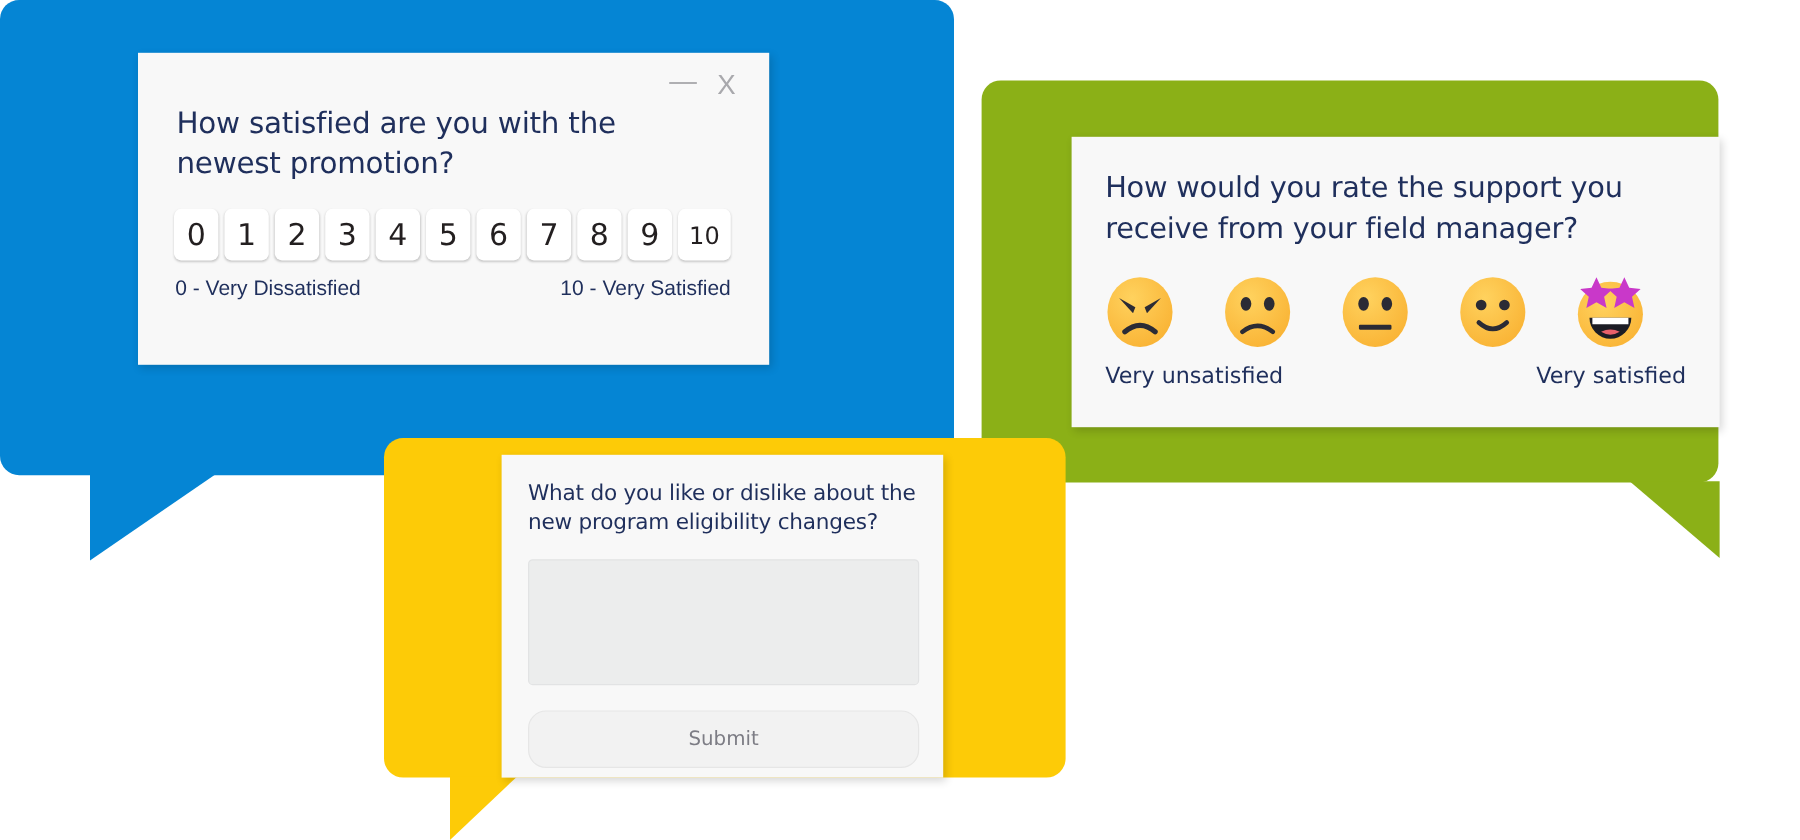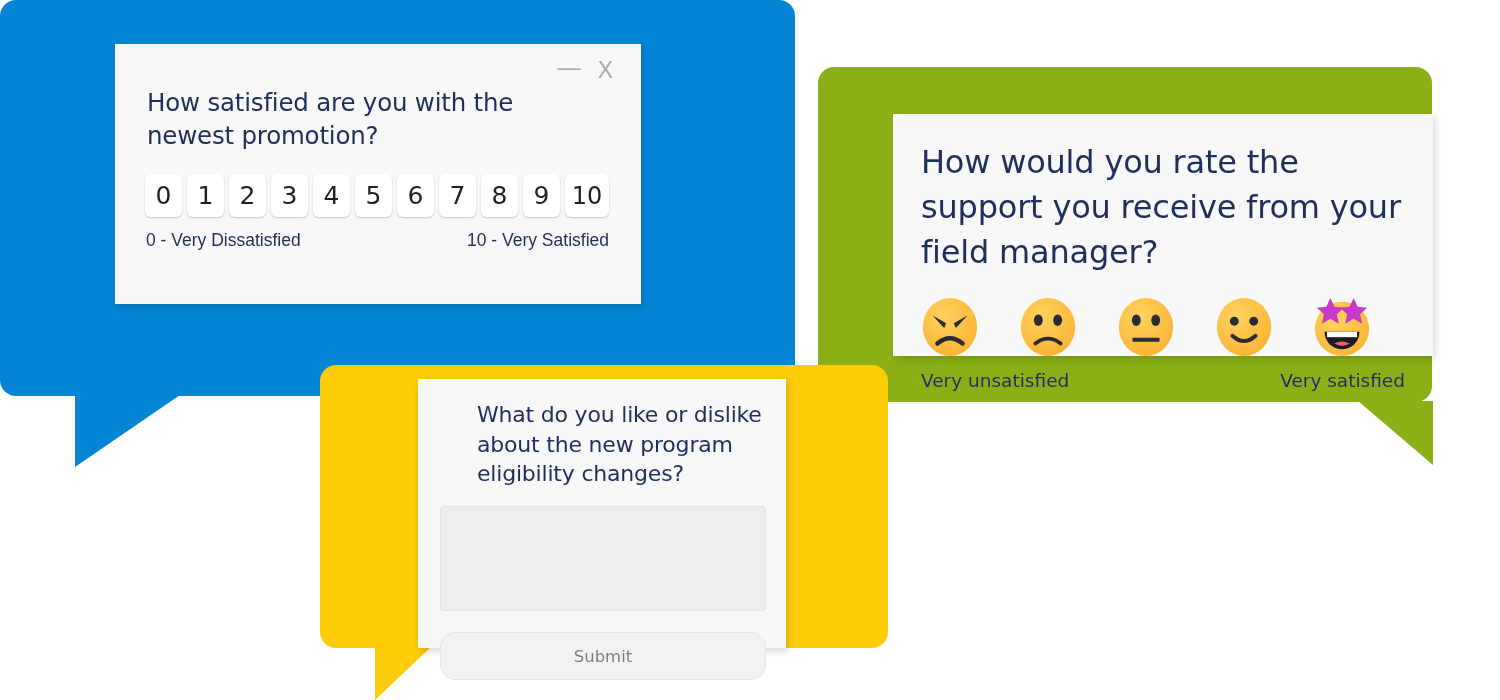--- a/index.html
+++ b/index.html
@@ -84,46 +84,46 @@
   }
   .nps-btn {
     width: 37px; height: 43px;
     background: #ffffff;
     border-radius: 6px;
     box-shadow: 0 1px 2px rgba(0,0,0,0.20);
     display: flex; align-items: center; justify-content: center;
     font-size: 25px; color: #231f20; cursor: pointer;
     font-family: "DejaVu Sans", sans-serif;
   }
-  .nps-btn.wide { width: 44px; font-size: 24px; }
+  .nps-btn.wide { width: 44px; font-size: 20px; }
 
   .scale-labels {
     display: flex; justify-content: space-between;
     padding: 13px 32px 0 31px;
     color: var(--navy); font-size: 17.5px;
     font-family: Liberation Sans, sans-serif;
   }
 
   
   #card-emoji { left: 75px; top: 47px; width: 540px; height: 242px; }
-  #card-emoji .q-title { font-size: 32px; line-height: 1.4; padding: 26px 18px 0 28px; }
+  #card-emoji .q-title { font-size: 24px; line-height: 1.4; padding: 26px 18px 0 28px; }
   .emoji-row {
     display: flex; padding: 22px 0 0 26px; gap: 36px; align-items: center;
   }
   .emoji-face { width: 62px; height: 62px; cursor: pointer; display:block; }
   .emoji-labels {
     display: flex; justify-content: space-between;
     padding: 12px 28px 0 28px;
     color: var(--navy); font-size: 18.5px;
     font-family: "DejaVu Sans", sans-serif;
   }
 
   
   #card-text { left: 98px; top: 14px; width: 368px; height: 269px; }
-  #card-text .q-title { font-size: 22px; line-height: 1.35; padding: 21px 16px 0 22px; margin-left: 37px; }
+  #card-text .q-title { font-size: 18px; line-height: 1.35; padding: 21px 16px 0 22px; }
   .textarea-box {
     margin: 17px 20px 0 22px; height: 105px;
     background: #eceded; border: 1px solid #e2e3e4; border-radius: 4px;
   }
   .submit-btn {
     margin: 21px 20px 0 22px; height: 48px;
     background: #f2f2f2; border: 1px solid #e6e6e6; border-radius: 15px;
     display: flex; align-items: center; justify-content: center;
     color: #7d7d85; font-size: 16.5px; cursor: pointer;
     font-family: "DejaVu Sans", sans-serif;

